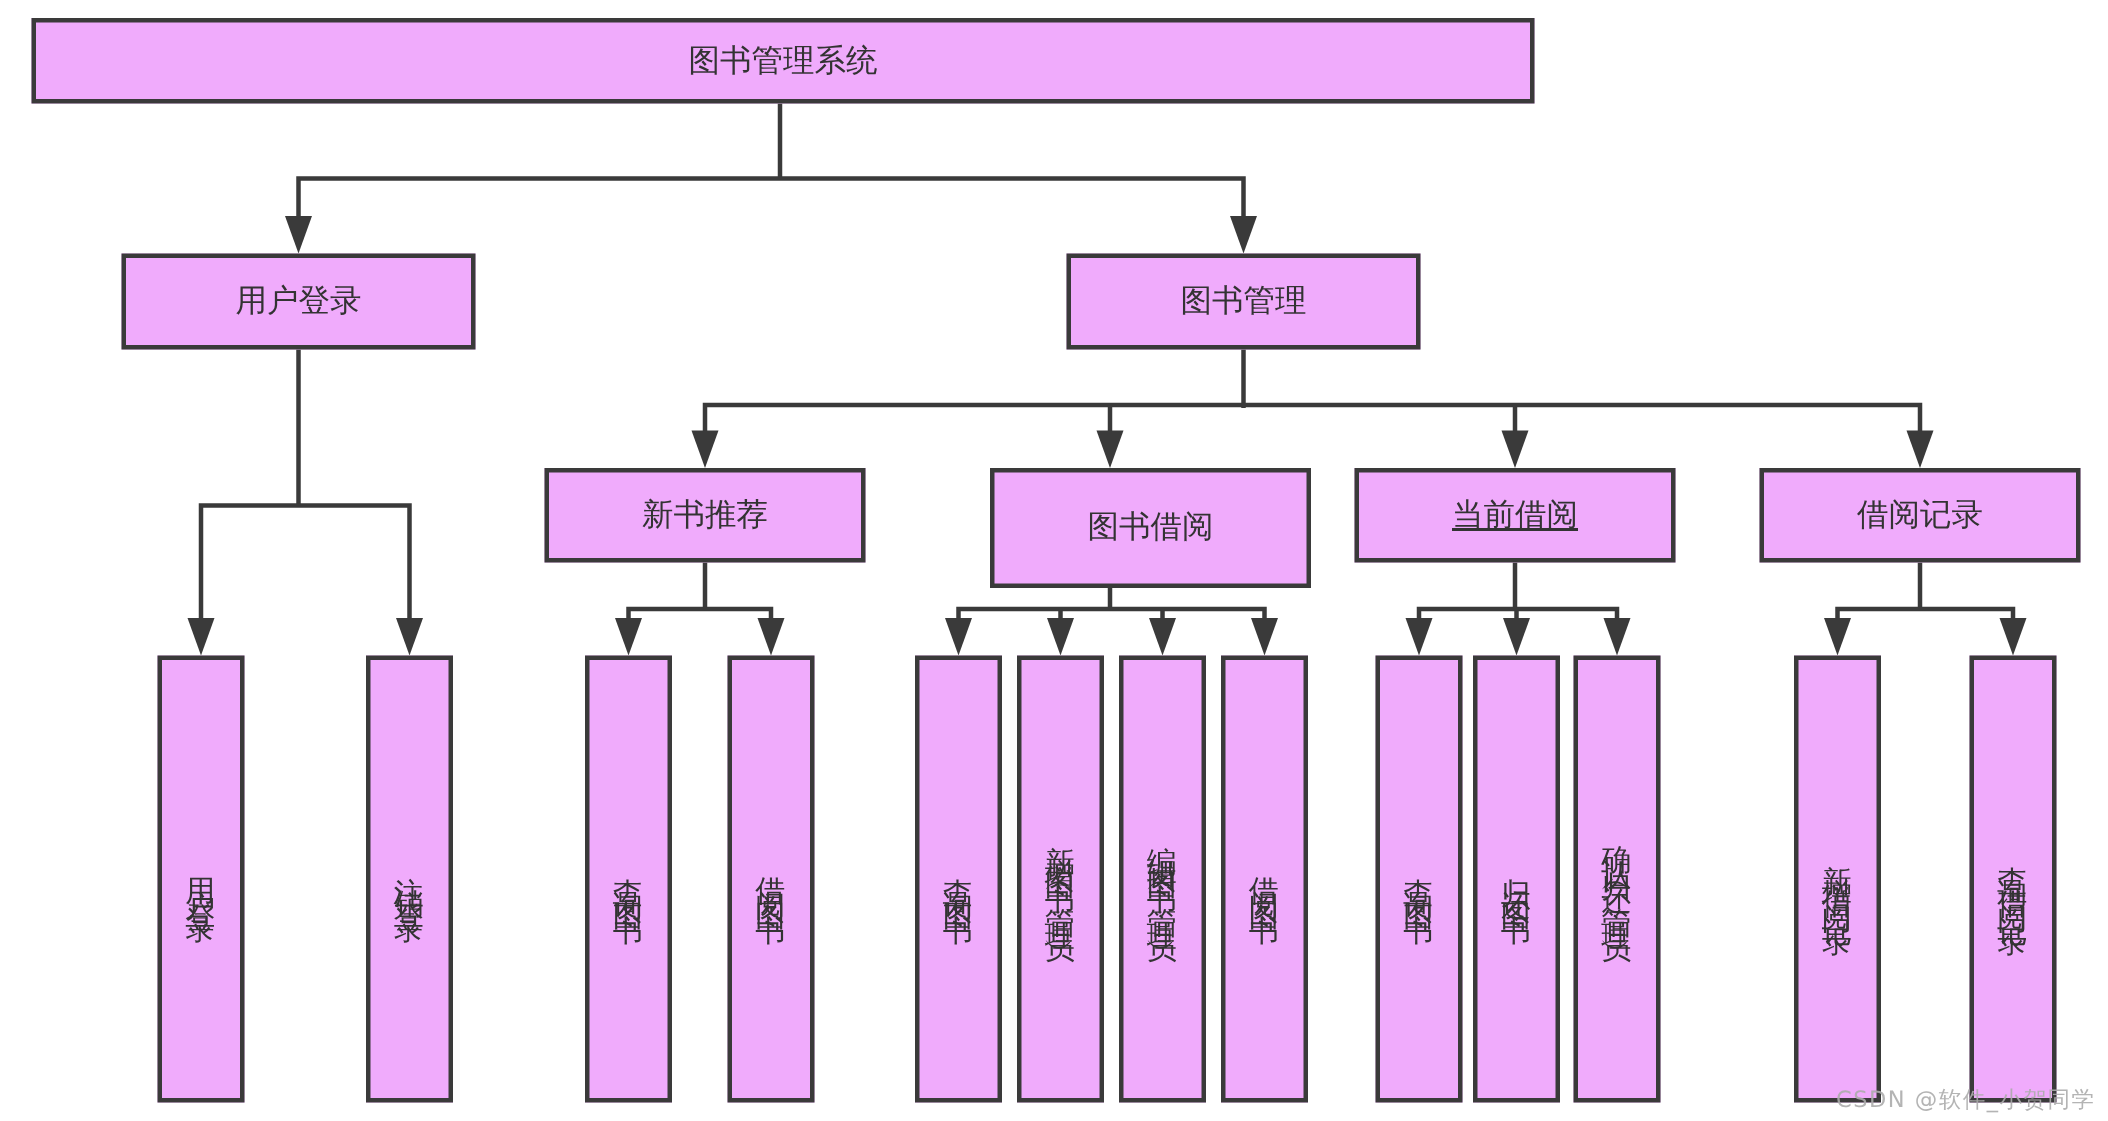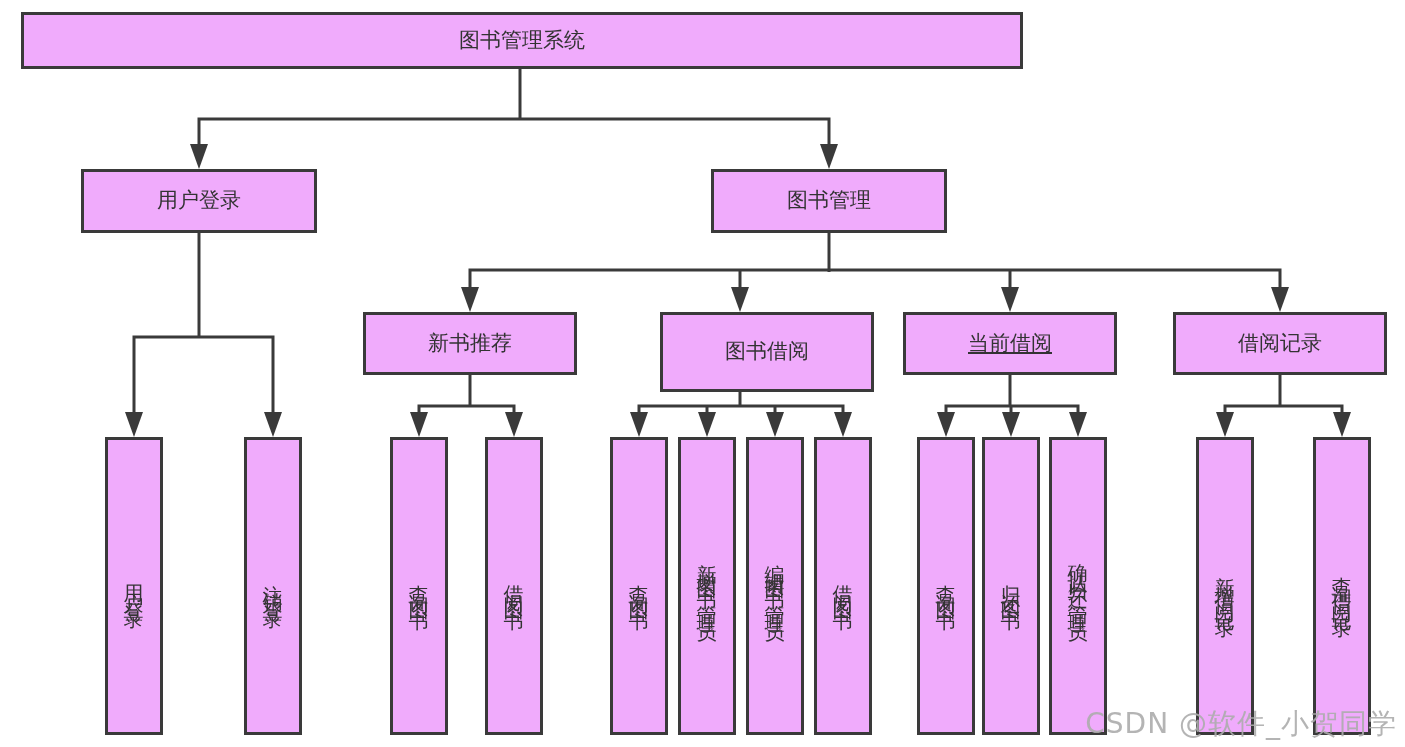--- a/index.html
+++ b/index.html
@@ -40,21 +40,21 @@
     text-orientation: mixed;
     letter-spacing: 0.42em;
     line-height: 1;
     white-space: nowrap;
   }
 
   .watermark {
     position: absolute;
     right: 8px;
     bottom: 4px;
-    font-size: 28px;
+    font-size: 15px;
     color: rgba(172, 172, 172, 0.9);
     letter-spacing: 1px;
     pointer-events: none;
   }
 </style>
 </head>
 <body>
 
 <div class="canvas">
 

